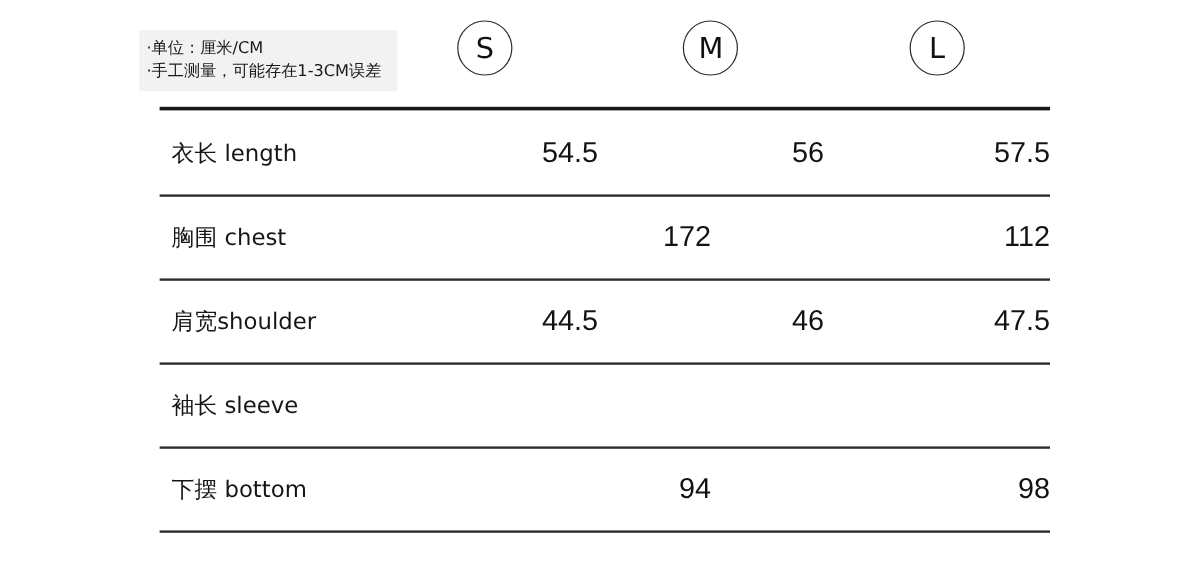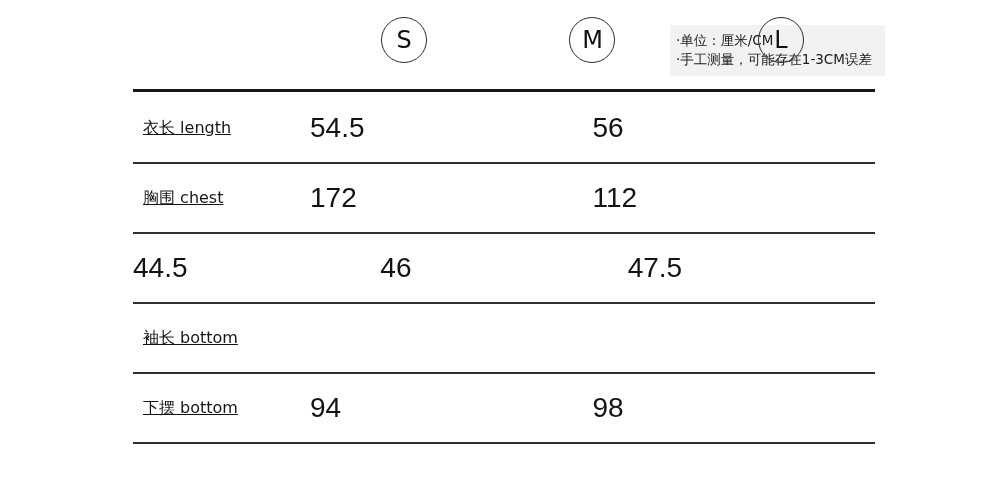--- a/index.html
+++ b/index.html
@@ -18,27 +18,26 @@
   .size-chart {
     position: relative;
     width: 1000px;
     height: 486px;
     background: #ffffff;
   }
 
   
   .chart-header {
     position: absolute;
-    left: 143px;
+    left: 116px;
     top: 8px;
     width: 742px;
     height: 80px;
     display: flex;
     align-items: center;
-    justify-content: flex-end;
   }
 
   .note-block {
     width: 215px;
     background: #f2f2f2;
     padding: 6px 10px 7px 6px;
     box-sizing: border-box;
     margin-top: 4px;
   }
   .note-line {
@@ -104,34 +103,33 @@
   .chart-row {
     position: relative;
     height: 70px;
     display: flex;
     align-items: center;
   }
   .row-label {
     width: 177px;
     padding-left: 10px;
     box-sizing: border-box;
-    font-size: 16px;
+    font-size: 19px;
     color: #161616;
     white-space: nowrap;
     font-family: "DejaVu Sans", "Liberation Sans", sans-serif;
-    text-decoration: underline;
   }
   .row-values {
     flex: 1 1 auto;
     display: flex;
   }
   .row-value {
     flex: 1 1 0;
-    text-align: left;
-    font-size: 28px;
+    text-align: right;
+    font-size: 24px;
     color: #131313;
     font-family: "Liberation Sans", "DejaVu Sans", sans-serif;
   }
 </style>
 </head>
 <body>
 
 <div class="size-chart">
 
   <div class="chart-header">
@@ -155,41 +153,43 @@
 
   <div class="rule top" style="top:89px;"></div>
 
   <div class="chart-rows">
 
     <div class="chart-row">
       <div class="row-label">衣长 length</div>
       <div class="row-values">
         <div class="row-value">54.5</div>
         <div class="row-value">56</div>
+        <div class="row-value">57.5</div>
       </div>
     </div>
 
     <div class="chart-row">
       <div class="row-label">胸围 chest</div>
       <div class="row-values">
         <div class="row-value">172</div>
         <div class="row-value">112</div>
       </div>
     </div>
 
     <div class="chart-row">
+      <div class="row-label">肩宽shoulder</div>
       <div class="row-values">
         <div class="row-value">44.5</div>
         <div class="row-value">46</div>
         <div class="row-value">47.5</div>
       </div>
     </div>
 
     <div class="chart-row">
-      <div class="row-label">袖长 bottom</div>
+      <div class="row-label">袖长 sleeve</div>
     </div>
 
     <div class="chart-row">
       <div class="row-label">下摆 bottom</div>
       <div class="row-values">
         <div class="row-value">94</div>
         <div class="row-value">98</div>
       </div>
     </div>
 

